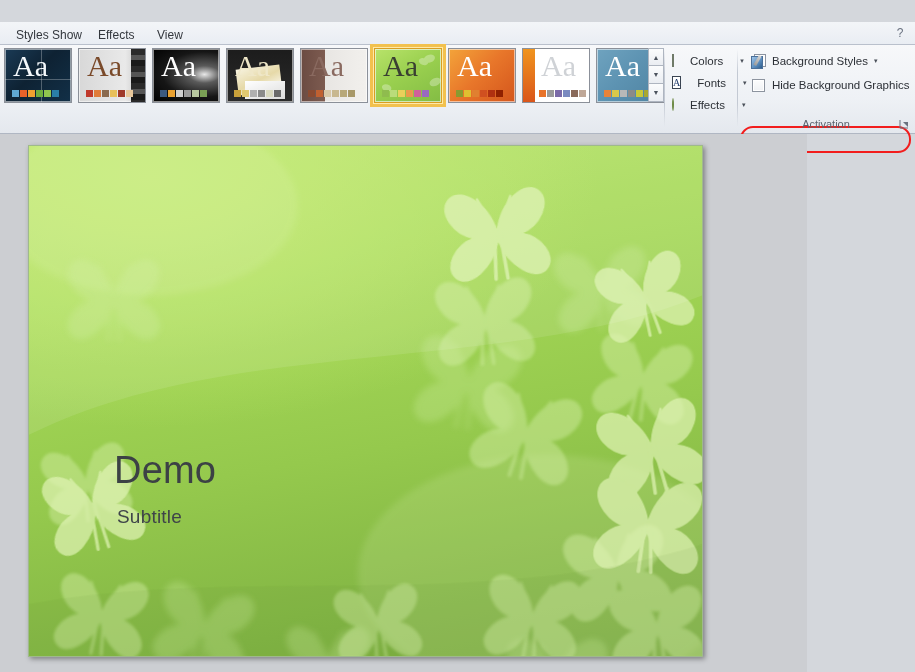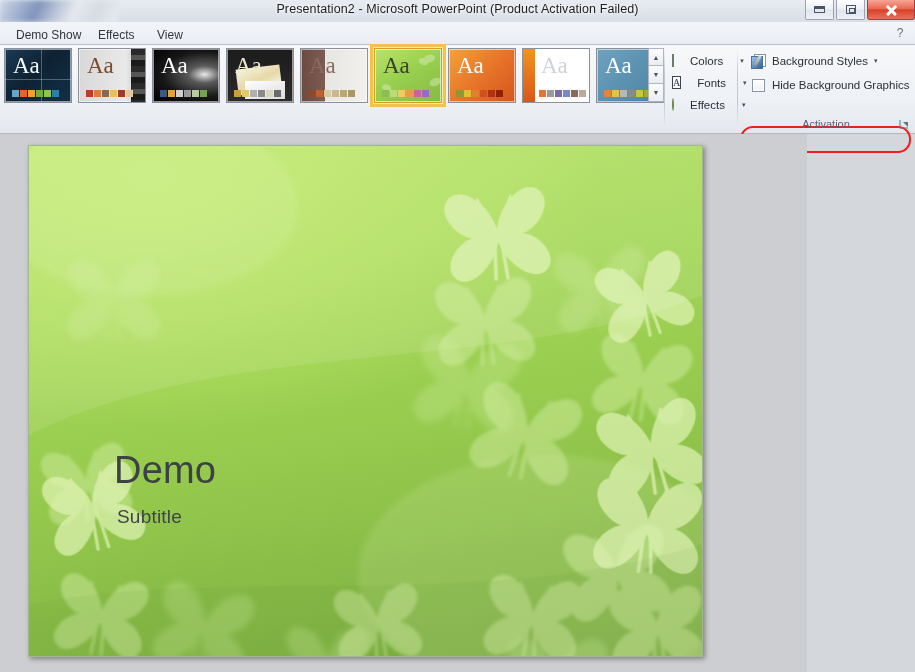--- a/index.html
+++ b/index.html
@@ -99,21 +99,21 @@
     box-shadow: inset 0 0 0 1px rgba(255,255,255,.55);
     flex: 0 0 auto;
   }
   .thumb.sel {
     outline: 3px solid #f2c14e; outline-offset: 1px;
     border-color: #d99e22;
     box-shadow: 0 0 0 1px #ffe9a8, inset 0 0 0 1px rgba(255,255,255,.6);
   }
   .thumb .aa {
     position: absolute; left: 8px; top: 5px;
-    font-size: 23px; line-height: 23px; font-family: "Liberation Serif", serif;
+    font-size: 30px; line-height: 23px; font-family: "Liberation Serif", serif;
   }
   .thumb .swatches {
     position: absolute; left: 7px; bottom: 5px; display: flex; gap: 1px;
   }
   .thumb .swatches i { width: 7px; height: 7px; display: block; }
 
   .t-office { background: linear-gradient(135deg,#1a3a55 0%, #0e2233 45%, #123048 100%); }
   .t-office .aa { color: #f4f8fb; }
   .t-office::before { content:""; position:absolute; left:36px; top:0; width:1px; height:55px; background:rgba(255,255,255,.28); }
   .t-office::after  { content:""; position:absolute; left:0; top:30px; width:68px; height:1px; background:rgba(255,255,255,.28); }
@@ -248,39 +248,24 @@
   .slide-sub {
     position: absolute; left: 88px; top: 360px;
     font-size: 19px; color: #3f4449; letter-spacing: .2px;
   }
 </style>
 </head>
 <body>
 
 <div id="app">
 
-  <div class="titlebar">
-    <div class="glass-left"></div>
-    <div class="title-text">Presentation2  -  Microsoft PowerPoint (Product Activation Failed)</div>
-    <div class="winbtns">
-      <div class="winbtn min">
-        <span class="gl-min"></span>
-      </div>
-      <div class="winbtn max">
-        <span class="gl-max"></span>
-      </div>
-      <div class="winbtn close">
-        <span class="gl-close"></span>
-      </div>
-    </div>
-  </div>
 
   <div class="tabrow">
     <div class="tab" style="left:6px;">
-        <span>Demo Show</span>
+        <span>Styles Show</span>
       </div>
     <div class="tab" style="left:88px;">
         <span>Effects</span>
       </div>
     <div class="tab" style="left:147px;justify-content:flex-end;">
         <span>View</span>
       </div>
     <div class="help-ico">?</div>
   </div>
 

